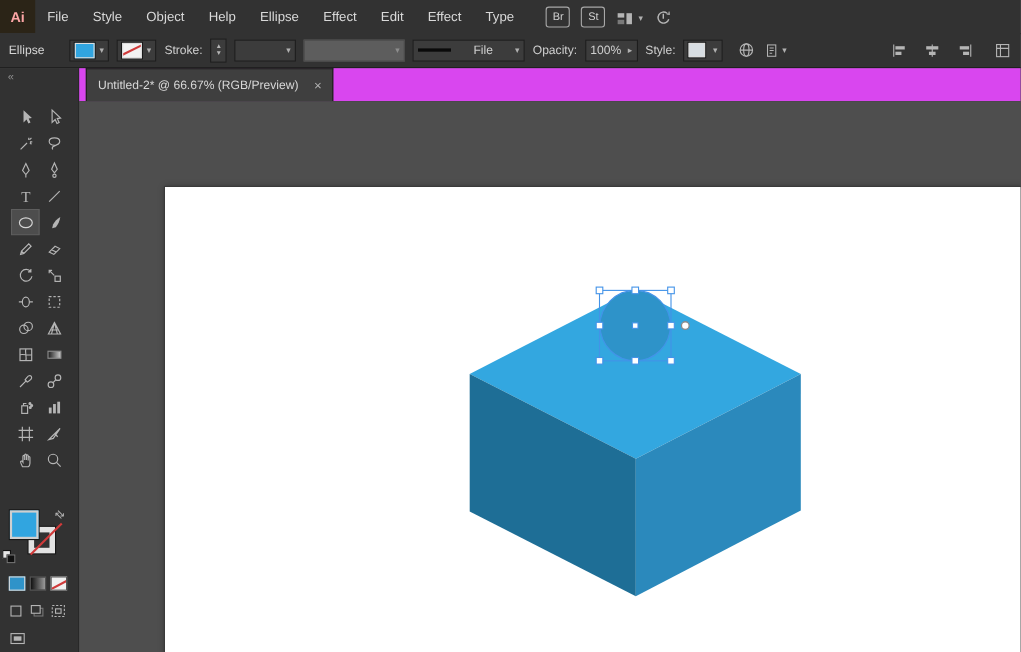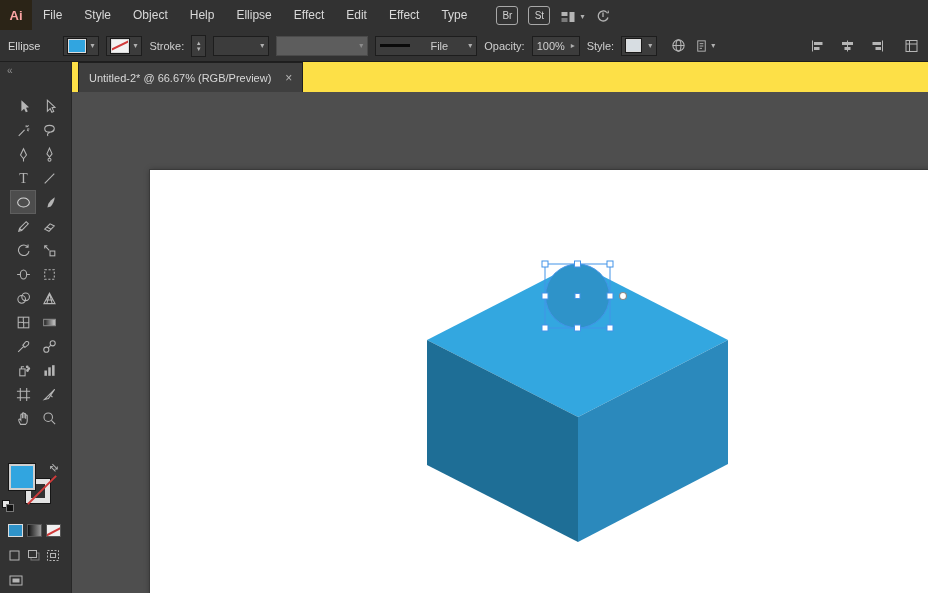--- a/index.html
+++ b/index.html
@@ -62,21 +62,21 @@
   .paint-btn{width:15px;height:13px;box-sizing:border-box;}
   .paint-color{background:#2f93c9;border:1px solid #dcdcdc;}
   .paint-grad{background:linear-gradient(90deg,#111,#9a9a9a);border:1px solid #555;}
   .paint-none{background:#f0f0f0;border:1px solid #555;position:relative;overflow:hidden;}
   .paint-none::after{content:"";position:absolute;left:-3px;top:5px;width:22px;height:2px;background:#d03a3a;transform:rotate(-28deg);}
 
   .mode-row{position:absolute;top:487px;left:8px;display:flex;gap:5px;}
   .screen-row{position:absolute;top:512px;left:8px;display:flex;}
 
   
-  .tabbar{position:absolute;top:62px;left:72px;right:0;height:30px;background:#fde047;
+  .tabbar{position:absolute;top:62px;left:72px;right:0;height:30px;background:#d946ef;
           border-bottom:1px solid #232323;display:flex;align-items:flex-end;text-align:right;}
   .doc-tab{height:29px;margin-left:6px;background:#3f3f3f;border:1px solid #1f1f1f;border-bottom:none;
            display:flex;align-items:center;padding:0 10px;color:#d8d8d8;font-size:11px;gap:14px;}
   .tab-close{color:#b5b5b5;font-size:12px;}
 
   
   .canvas{position:absolute;top:92px;left:72px;right:0;bottom:0;background:#4e4e4e;overflow:hidden;}
   .artboard{position:absolute;left:78px;top:78px;right:-2px;bottom:-2px;background:#ffffff;
             box-shadow:-1px -1px 0 #3a3a3a,0 0 6px rgba(0,0,0,.35);}
   .art-svg{position:absolute;left:0;top:0;width:856px;height:501px;}

